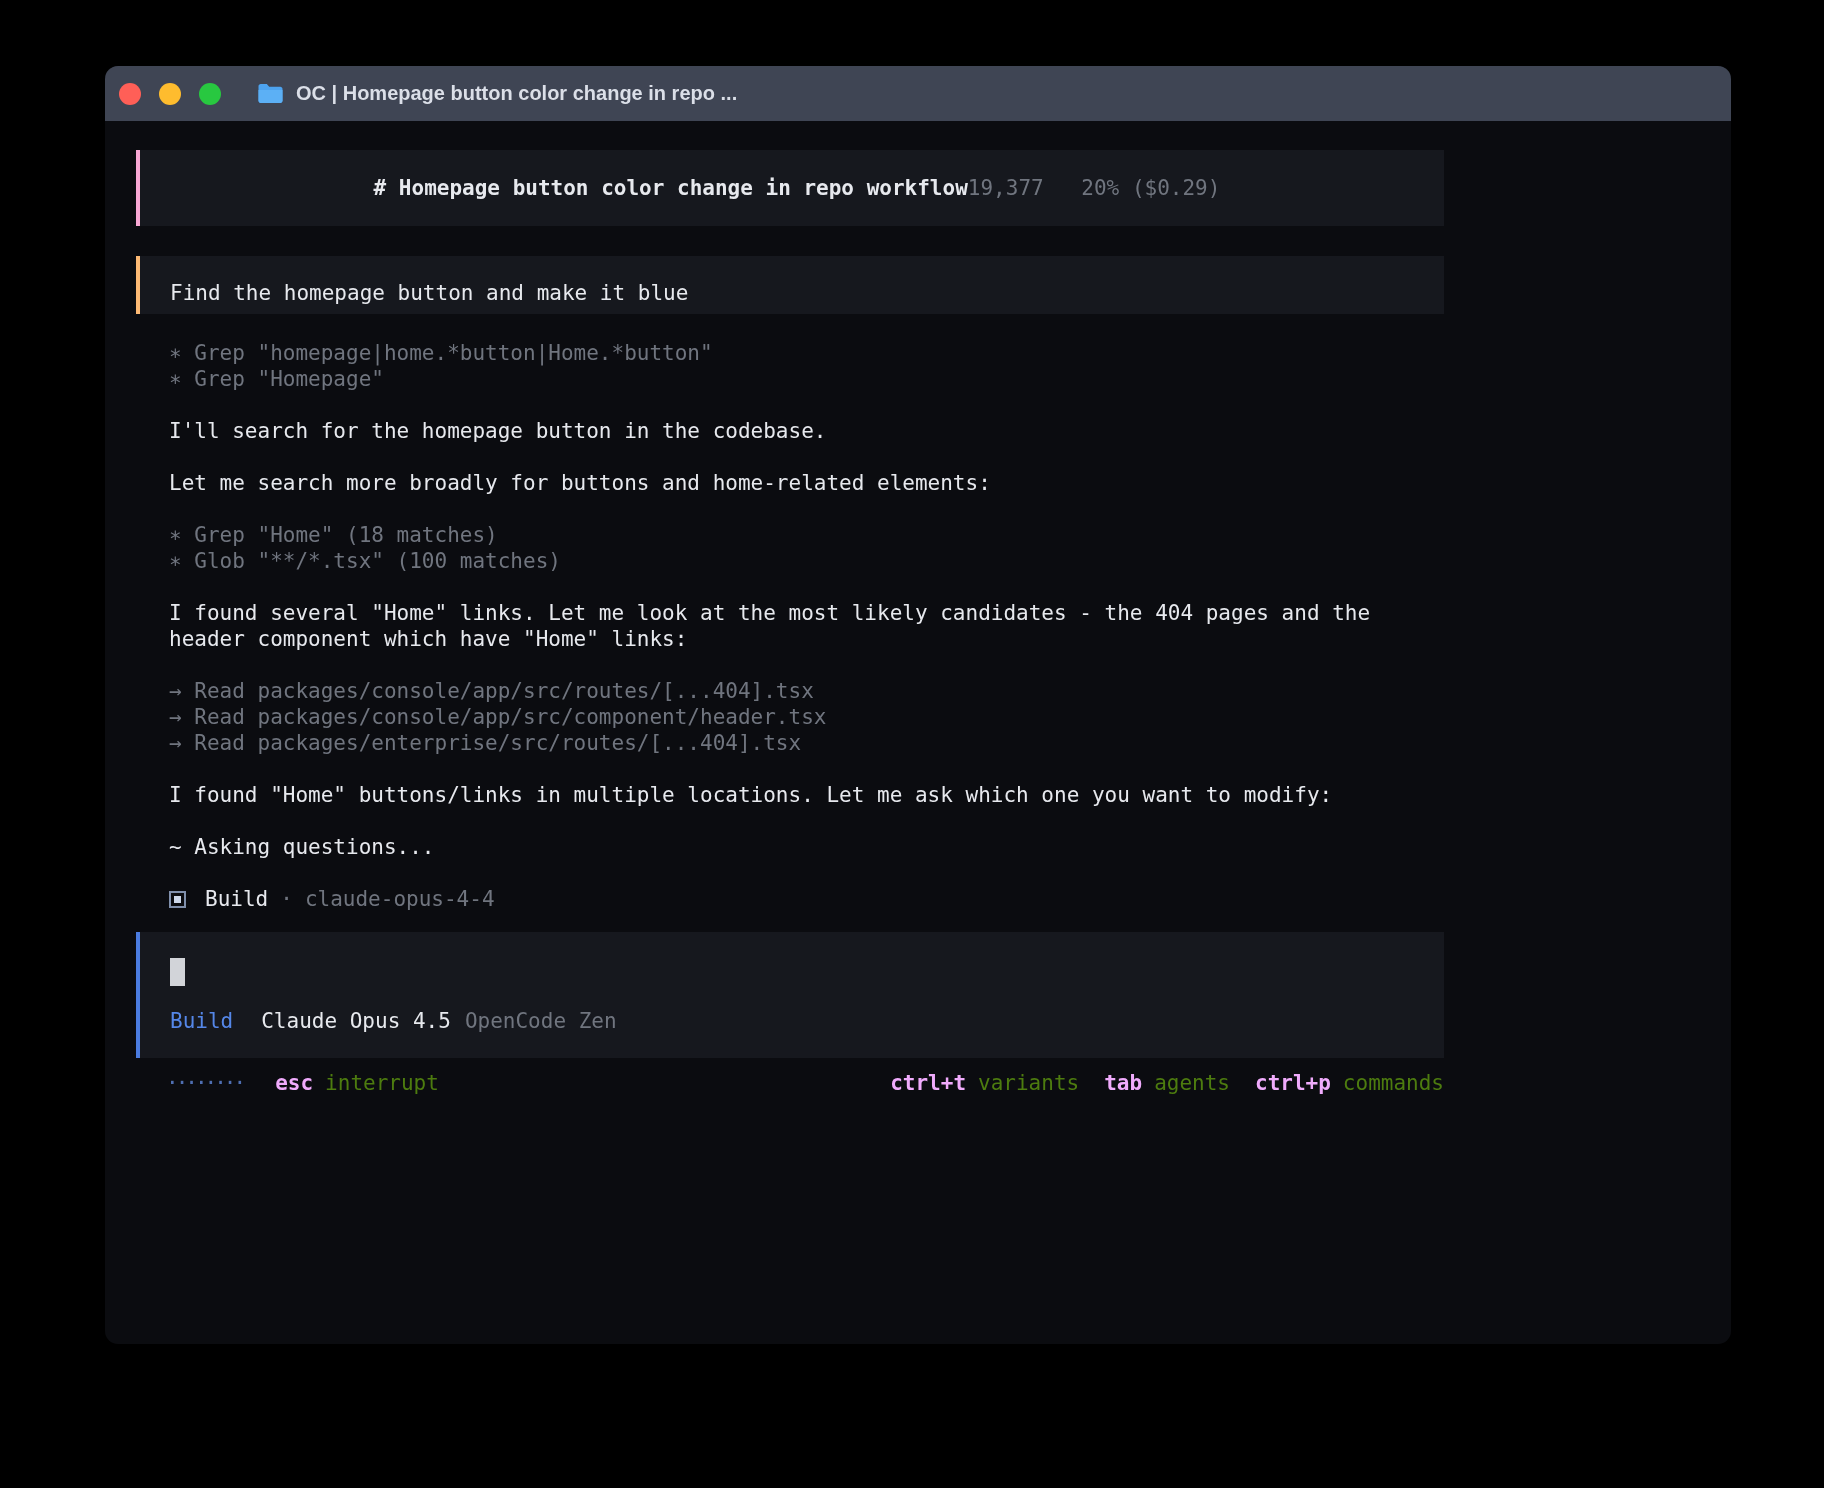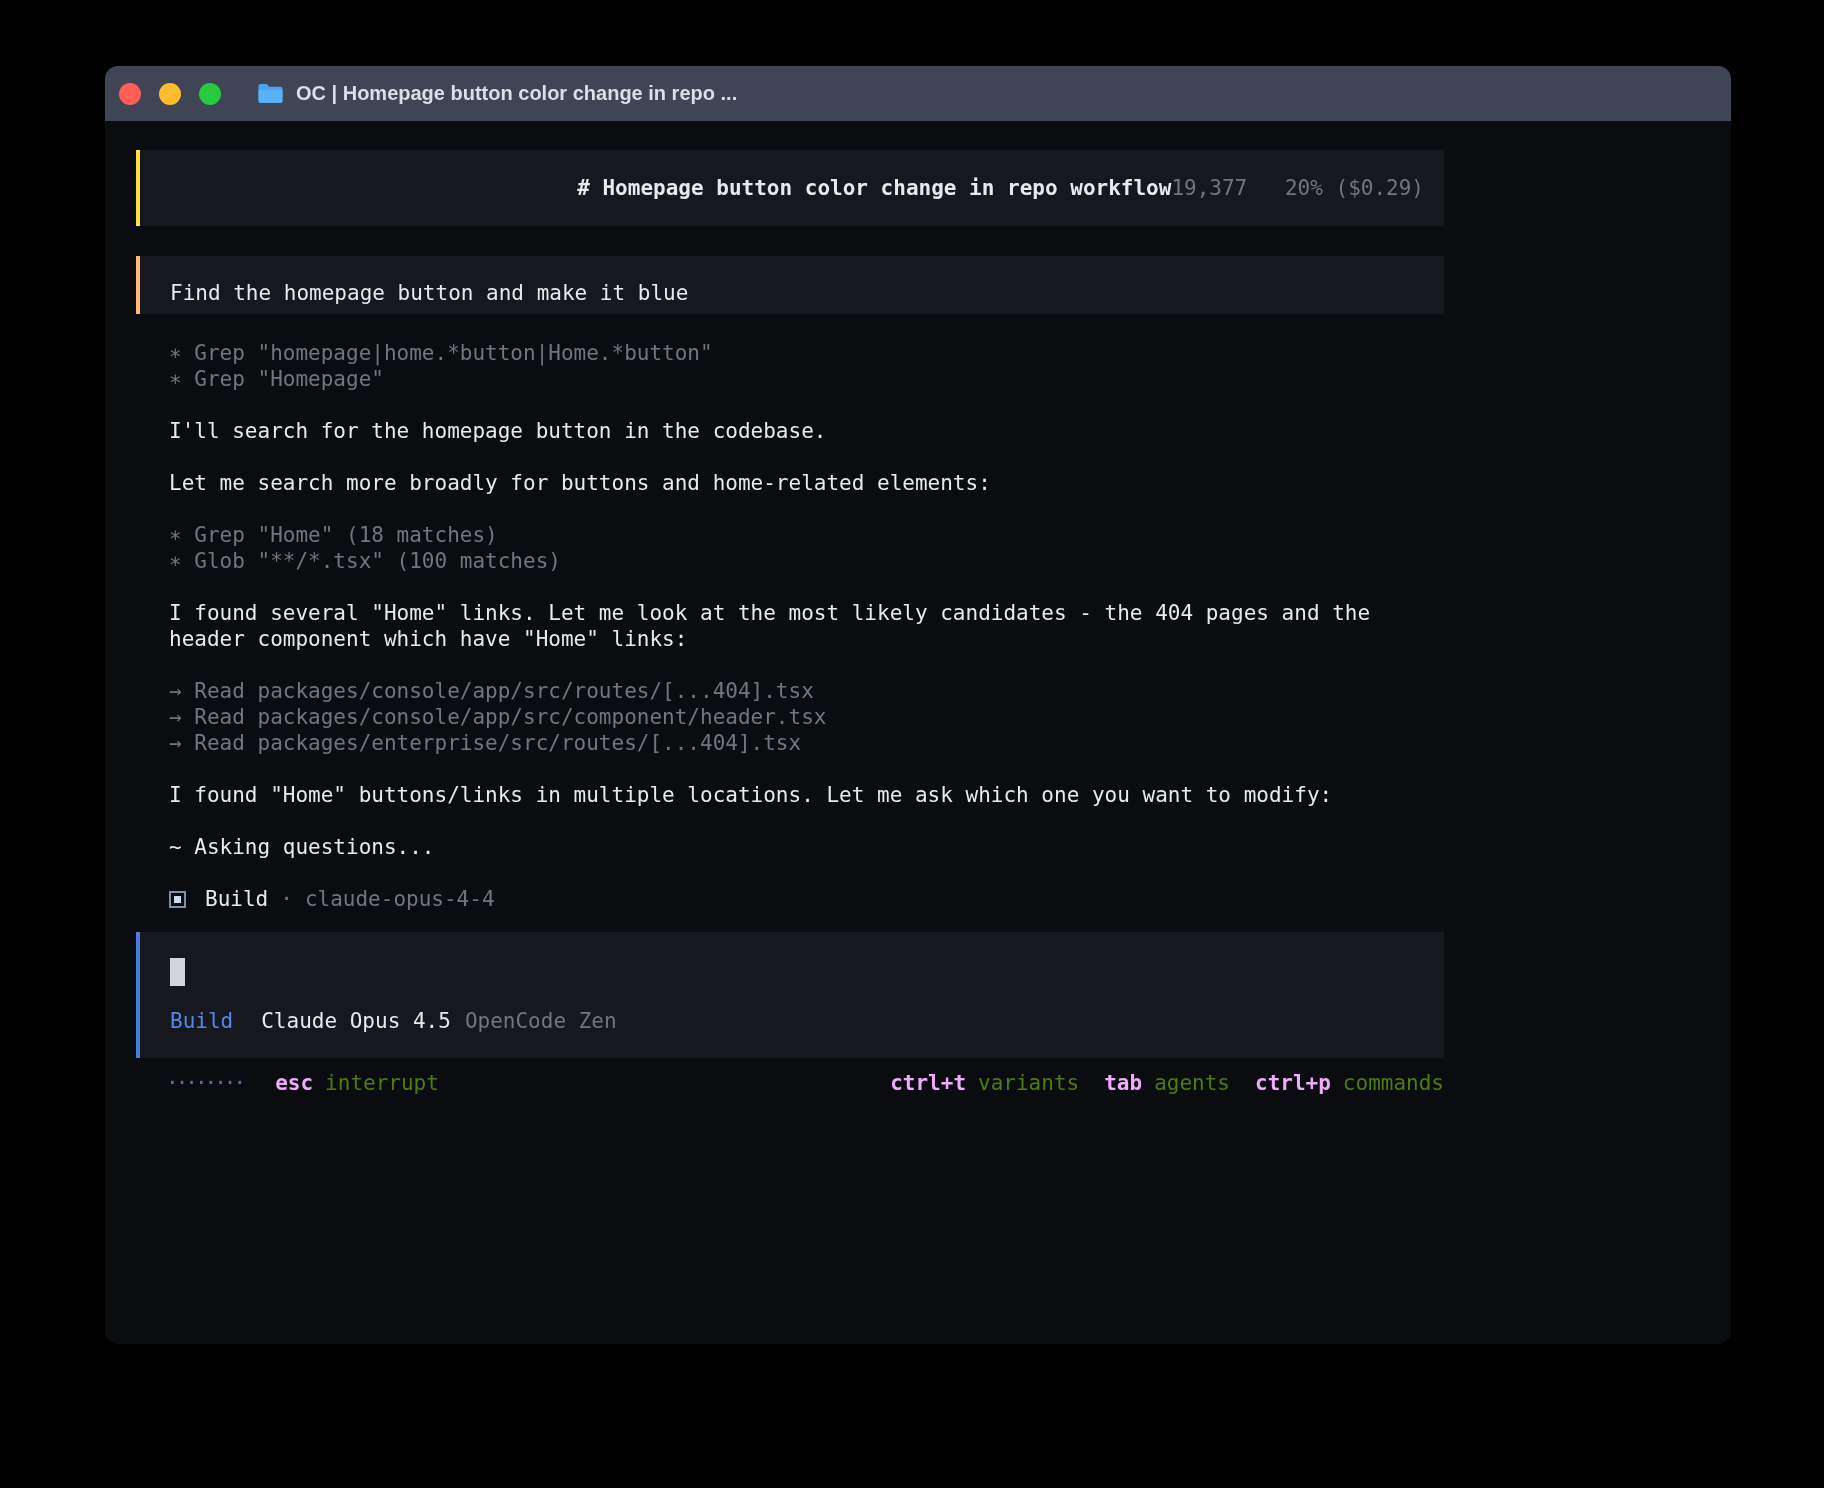--- a/index.html
+++ b/index.html
@@ -38,23 +38,23 @@
   .content{
     padding:29px 0 0 31px;
     font-size:21px;line-height:26px;
     color:#e7e9ee;
   }
   .block{
     box-sizing:border-box;width:1308px;
     background:#16181e;
   }
   .session-header{
-    border-left:4px solid #fde047;
+    border-left:4px solid #f9a8d4;
     padding:25px 20px 25px 30px;
-    display:flex;justify-content:flex-end;align-items:center;
+    display:flex;justify-content:center;align-items:center;
     margin-bottom:30px;
   }
   .session-title{font-weight:700;}
   .session-stats{color:#70757f;white-space:nowrap;}
   .session-stats .usage{margin-left:25px;}
   .user-msg{
     border-left:4px solid #fdba74;
     padding:24px 20px 8px 30px;
     margin-bottom:26px;
   }

